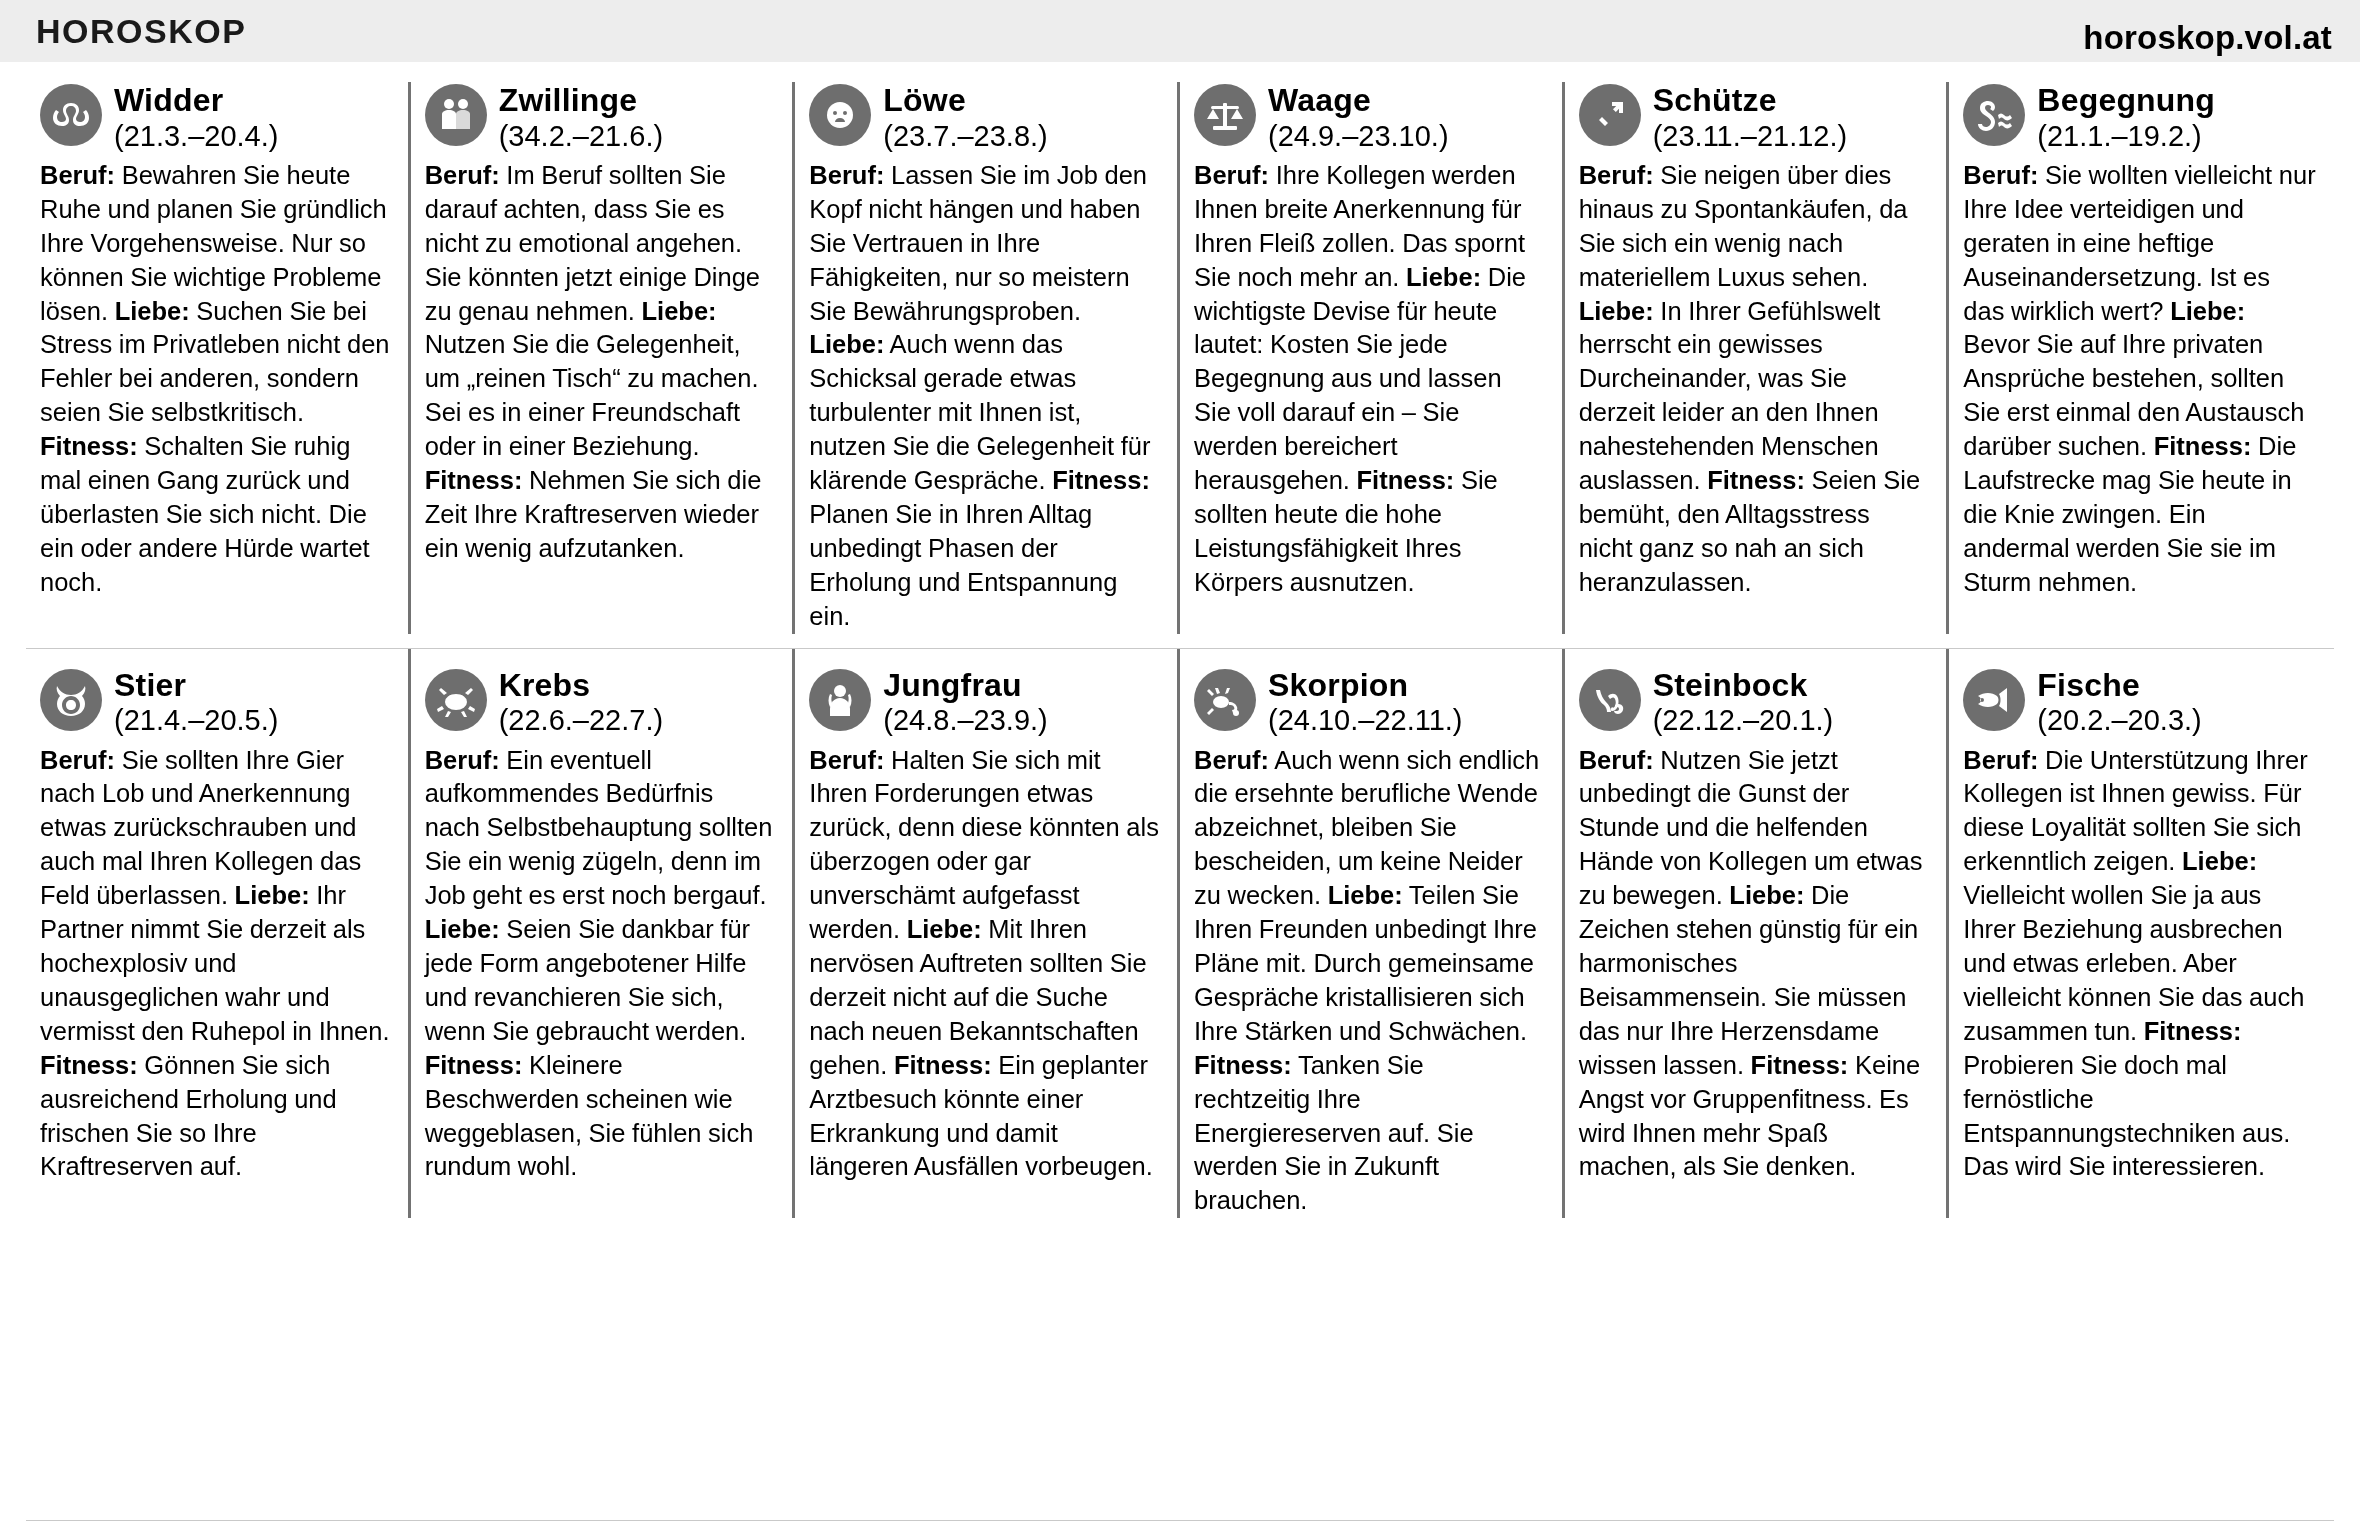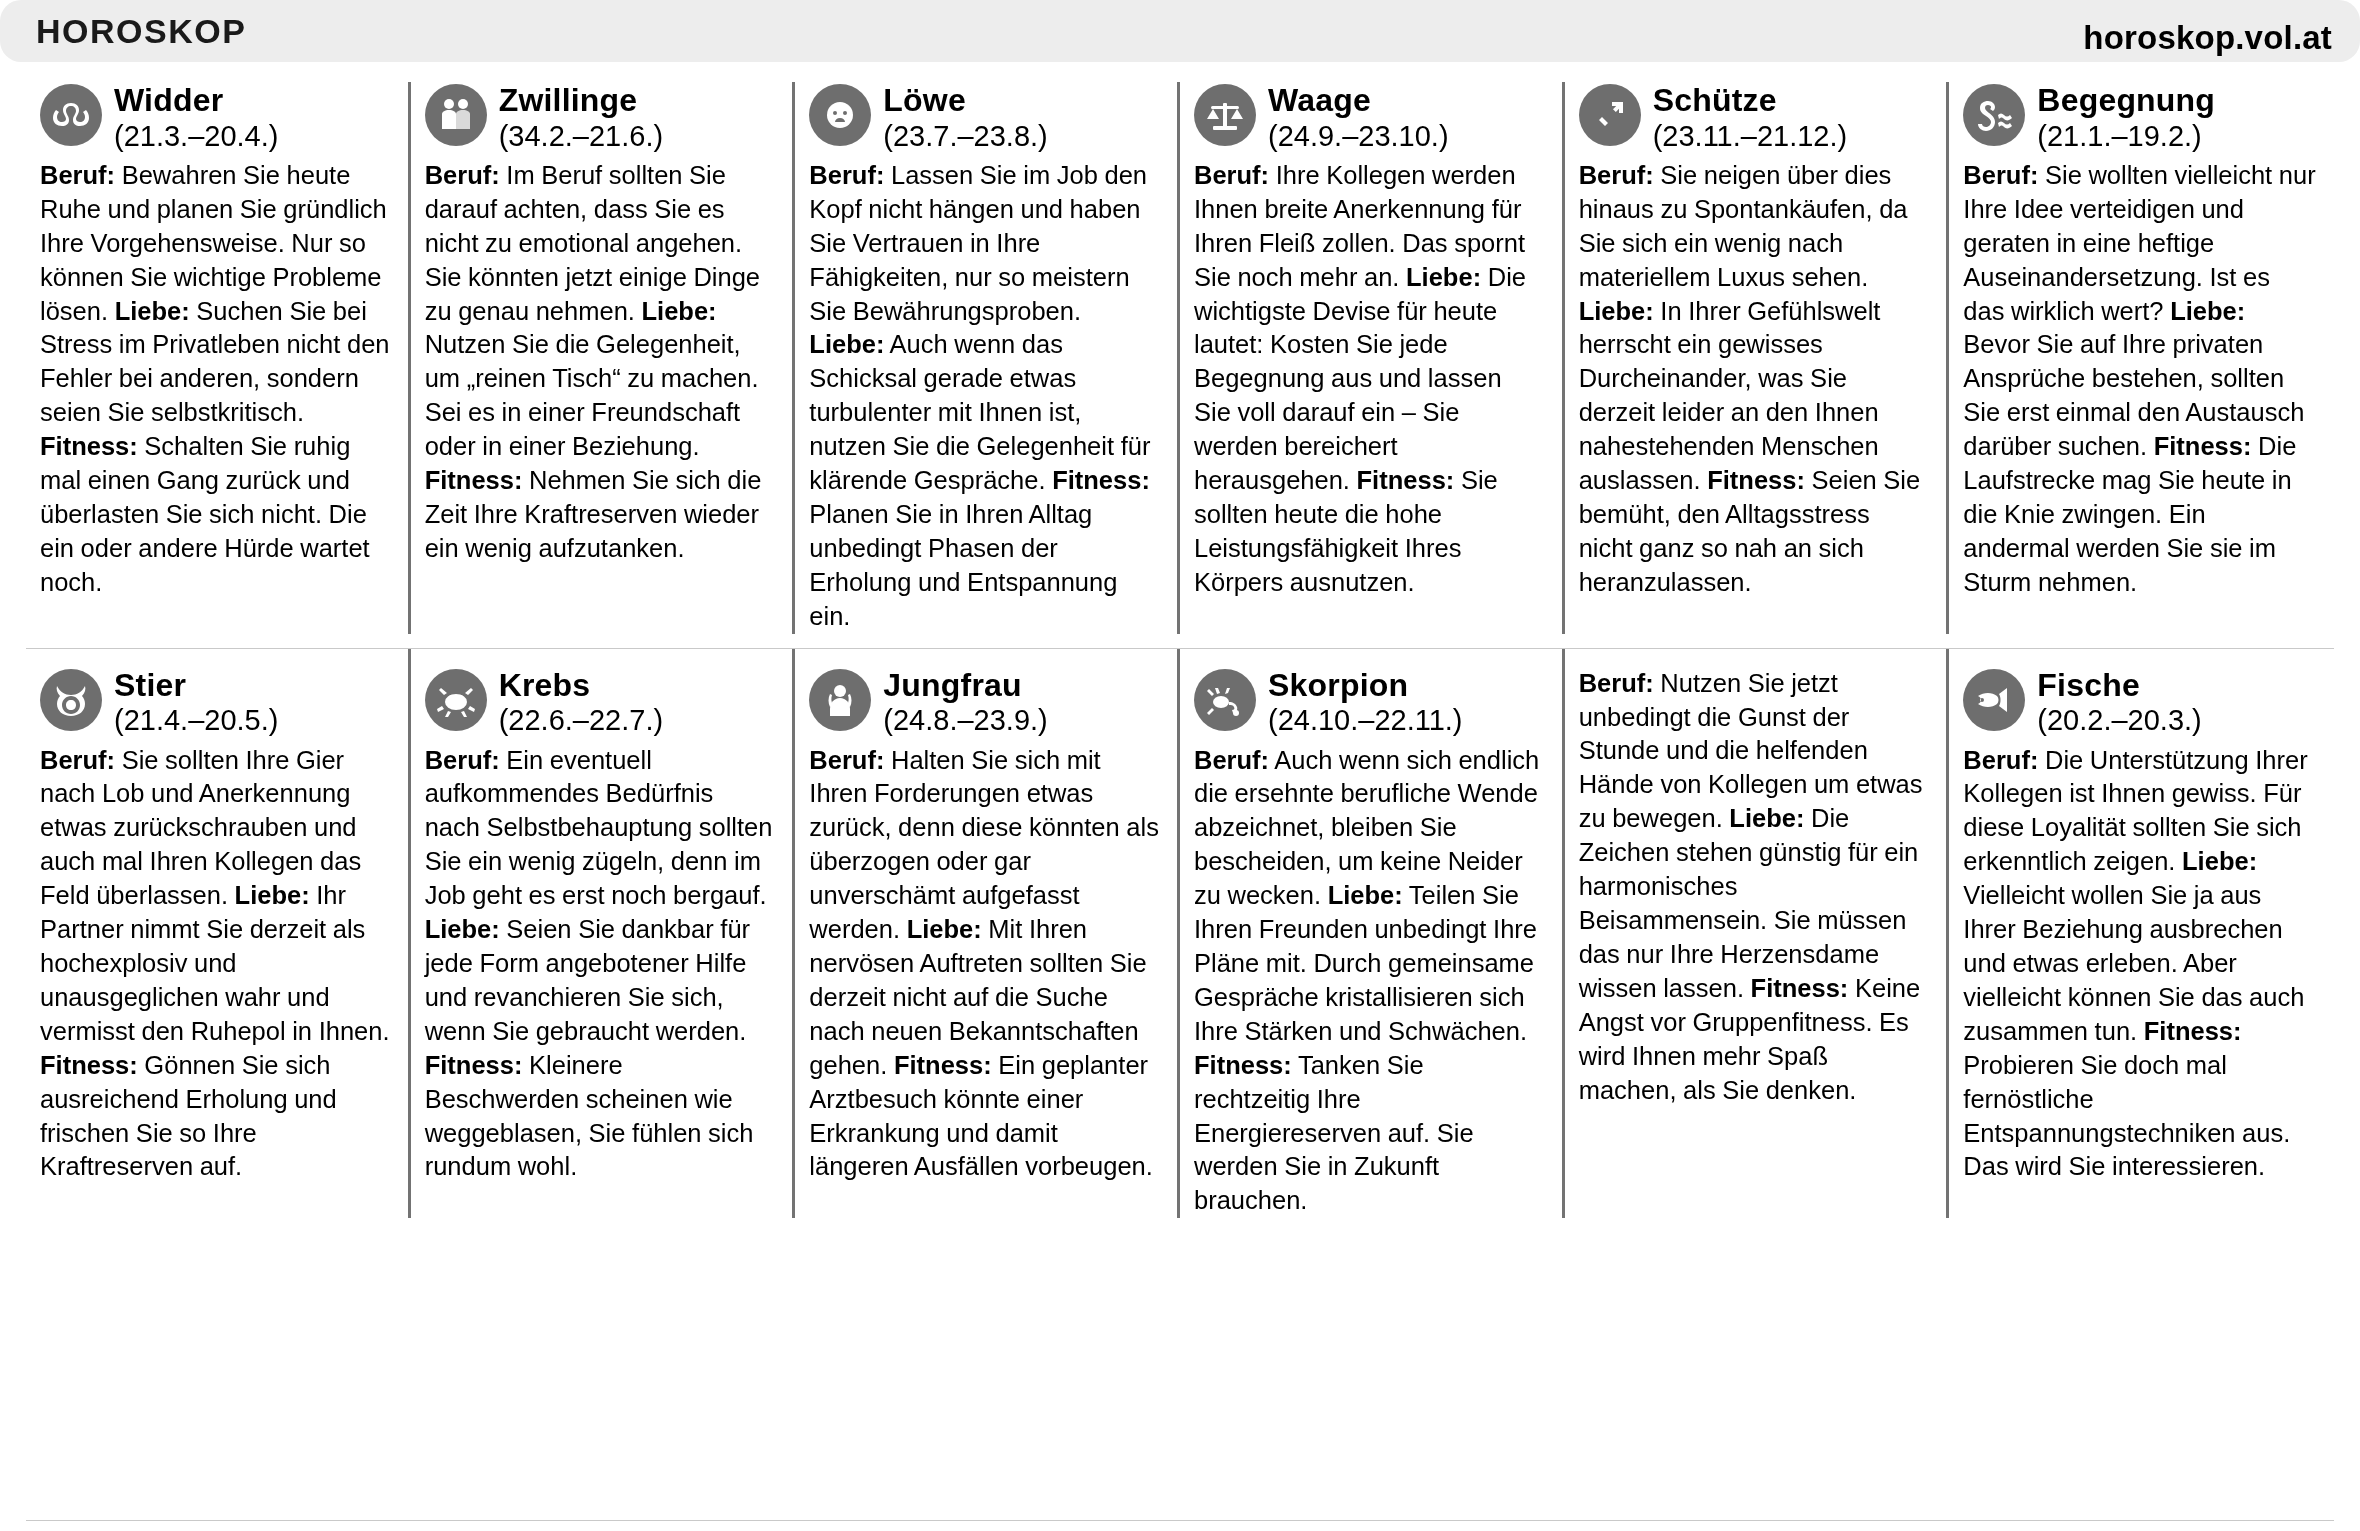--- a/index.html
+++ b/index.html
@@ -23,21 +23,20 @@
   }
   
   .masthead {
     height: 62px;
     background: #ededed;
     display: flex;
     align-items: center;
     justify-content: space-between;
     padding: 0 28px 0 36px;
     box-sizing: border-box;
-    border-radius: 21px;
   }
   .masthead-title {
     font-size: 34px;
     font-weight: bold;
     letter-spacing: 1.5px;
     color: #1a1a1a;
   }
   .masthead-url {
     font-size: 33px;
     font-weight: bold;
@@ -283,20 +282,32 @@
             </svg>
           </div>
           <div class="sign-titles">
             <div class="sign-name">Skorpion</div>
             <div class="sign-dates">(24.10.–22.11.)</div>
           </div>
         </div>
         <div class="sign-body"><b>Beruf:</b><span> Auch wenn sich endlich die ersehnte berufliche Wende abzeichnet, bleiben Sie bescheiden, um keine Neider zu wecken. </span><b>Liebe:</b><span> Teilen Sie Ihren Freunden unbedingt Ihre Pläne mit. Durch gemeinsame Gespräche kristallisieren sich Ihre Stärken und Schwächen. </span><b>Fitness:</b><span> Tanken Sie rechtzeitig Ihre Energiereserven auf. Sie werden Sie in Zukunft brauchen.</span></div>
       </div>
       <div class="sign row2">
+        <div class="sign-head">
+          <div class="sign-badge">
+            <svg width="44" height="44" viewBox="0 0 44 44">
+              <path fill="#ffffff" stroke="none" d="M8 12c1 7 4 12 8 15 2 2 3 4 3 7h4c0-4-2-7-5-10-3-3-5-7-6-12zM20 18c3-3 7-3 9 0 2 3 2 8 0 12-2 3-5 4-7 2l2-3c1 1 2 1 3-1 1-2 1-5 0-7-1-2-3-2-5 0z"></path>
+              <path fill="#ffffff" stroke="none" d="M27 27c3-2 7-1 8 2 1 4-2 7-5 7-2 0-4-1-4-3h3c1 0 2-1 2-2 0-2-2-3-4-1z"></path>
+            </svg>
+          </div>
+          <div class="sign-titles">
+            <div class="sign-name">Steinbock</div>
+            <div class="sign-dates">(22.12.–20.1.)</div>
+          </div>
+        </div>
         <div class="sign-body"><b>Beruf:</b><span> Nutzen Sie jetzt unbedingt die Gunst der Stunde und die helfenden Hände von Kollegen um etwas zu bewegen. </span><b>Liebe:</b><span> Die Zeichen stehen günstig für ein harmonisches Beisammensein. Sie müssen das nur Ihre Herzensdame wissen lassen. </span><b>Fitness:</b><span> Keine Angst vor Gruppenfitness. Es wird Ihnen mehr Spaß machen, als Sie denken.</span></div>
       </div>
       <div class="sign row2 last">
         <div class="sign-head">
           <div class="sign-badge">
             <svg width="44" height="44" viewBox="0 0 44 44">
               <path fill="#ffffff" stroke="none" d="M6 18c6-4 14-4 19 0 2 2 2 6 0 8-5 4-13 4-19 0 4-2 4-6 0-8zm4 2a2 2 0 100 4 2 2 0 000-4z"></path>
               <path fill="#ffffff" stroke="none" d="M27 16l8-6v24l-8-6c2-3 2-9 0-12z"></path>
             </svg>
           </div>

